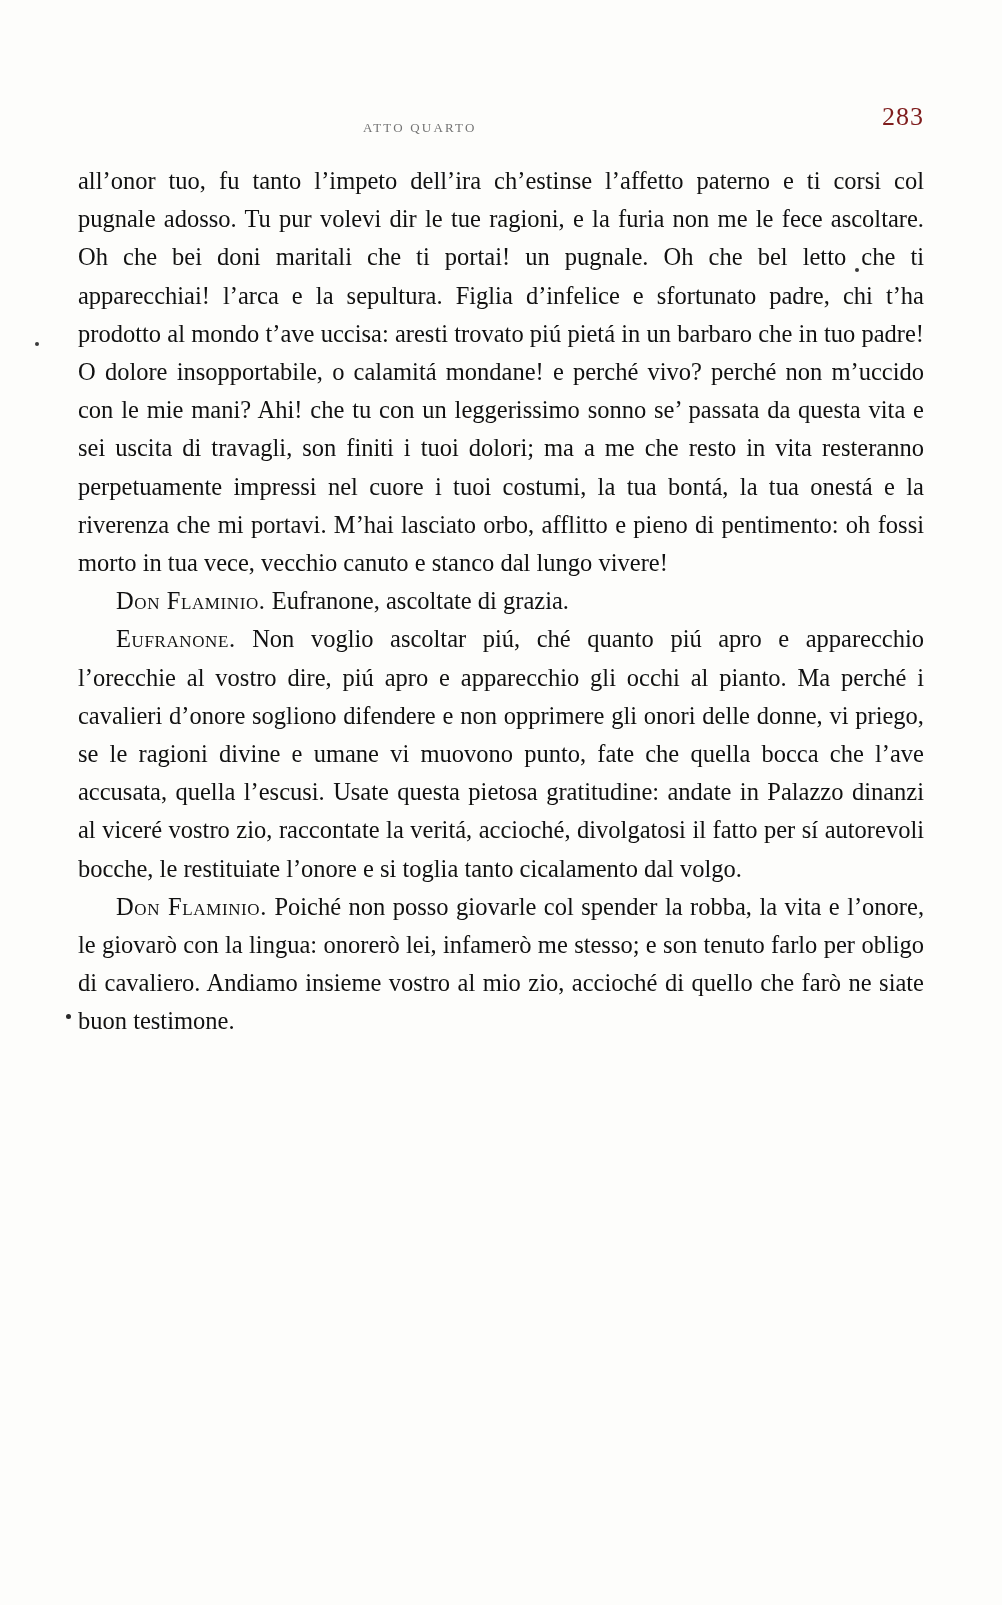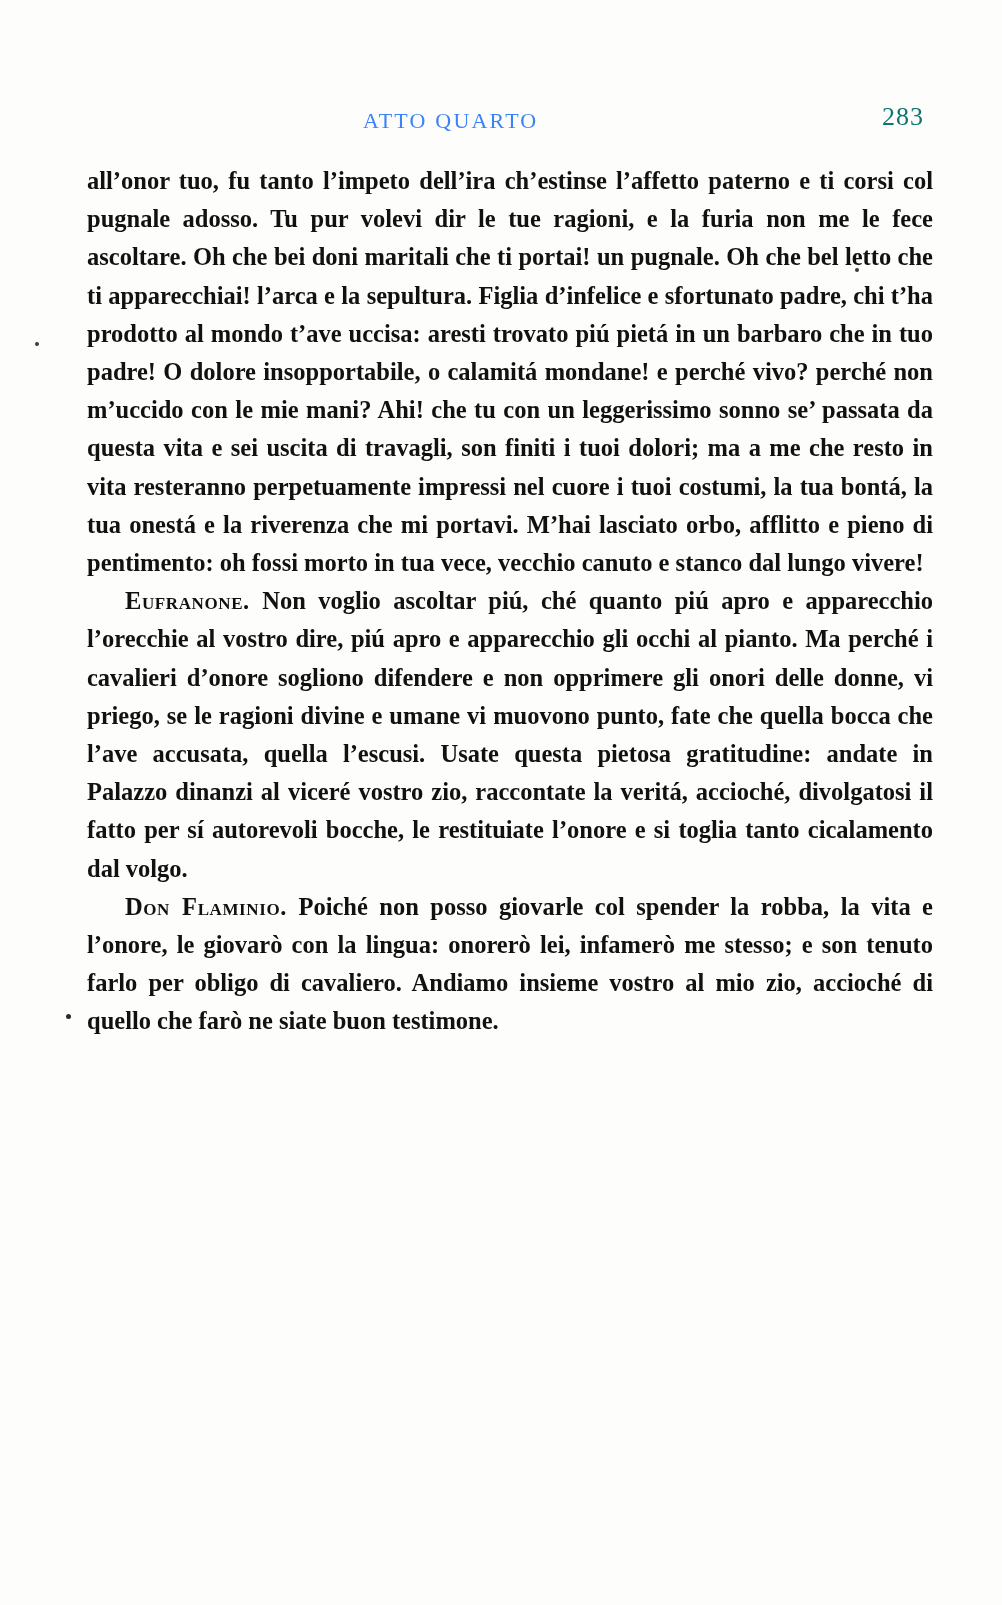--- a/index.html
+++ b/index.html
@@ -26,41 +26,40 @@
   .header {
     position: absolute;
     left: 78px;
     top: 108px;
     width: 846px;
     height: 28px;
   }
   .running-title {
     position: absolute;
     left: 285px;
-    top: 0;
-    font-size: 22px;
+    top: 12px;
+    font-size: 13px;
     letter-spacing: 2.2px;
     font-variant: small-caps;
     text-transform: uppercase;
-    color: #3b82f6;
+    color: #737373;
   }
   .folio {
     position: absolute;
     right: 0;
     top: -6px;
     font-size: 26px;
-    color: #0f766e;
+    color: #7f1d1d;
     letter-spacing: 1px;
   }
   .body-text {
     position: absolute;
-    left: 87px;
+    left: 78px;
     top: 162px;
     width: 846px;
-    font-weight: bold;
   }
   p {
     margin: 0;
     font-size: 24.5px;
     line-height: 38.2px;
     text-align: justify;
     text-justify: inter-word;
     color: #111111;
     hyphens: manual;
   }
@@ -112,20 +111,21 @@
 
   <div class="header">
     <div class="running-title">ATTO QUARTO</div>
     <div class="folio">283</div>
   </div>
 
   <div class="body-text">
 
     <p><span>all’onor tuo, fu tanto l’impeto dell’ira ch’estinse l’affetto paterno e ti corsi col pugnale adosso. Tu pur volevi dir le tue ragioni, e la furia non me le fece ascoltare. Oh che bei doni maritali che ti portai! un pugnale. Oh che bel letto che ti apparecchiai! l’arca e la sepultura. Figlia d’infelice e sfortunato padre, chi t’ha prodotto al mondo t’ave uccisa: aresti trovato piú pietá in un barbaro che in tuo padre! O dolore insopportabile, o calamitá mondane! e perché vivo? perché non m’uccido con le mie mani? Ahi! che tu con un leggerissimo sonno se’ passata da questa vita e sei uscita di travagli, son finiti i tuoi dolori; ma a me che resto in vita resteranno perpetuamente impressi nel cuore i tuoi costumi, la tua bontá, la tua onestá e la riverenza che mi portavi. M’hai lasciato orbo, afflitto e pieno di pentimento: oh fossi morto in tua vece, vecchio canuto e stanco dal lungo vivere!</span></p>
 
+    <p class="indent"><span class="speaker">Don Flaminio.</span><span> Eufranone, ascoltate di grazia.</span></p>
 
     <p class="indent"><span class="speaker">Eufranone.</span><span> Non voglio ascoltar piú, ché quanto piú apro e apparecchio l’orecchie al vostro dire, piú apro e apparecchio gli occhi al pianto. Ma perché i cavalieri d’onore sogliono difendere e non opprimere gli onori delle donne, vi priego, se le ragioni divine e umane vi muovono punto, fate che quella bocca che l’ave accusata, quella l’escusi. Usate questa pietosa gratitudine: andate in Palazzo dinanzi al viceré vostro zio, raccontate la veritá, accioché, divolgatosi il fatto per sí autorevoli bocche, le restituiate l’onore e si toglia tanto cicalamento dal volgo.</span></p>
 
     <p class="dotted-indent"><span class="speaker">Don Flaminio.</span><span> Poiché non posso giovarle col spender la robba, la vita e l’onore, le giovarò con la lingua: onorerò lei, infamerò me stesso; e son tenuto farlo per obligo di cavaliero. Andiamo insieme vostro al mio zio, accioché di quello che farò ne siate buon testimone.</span></p>
 
   </div>
 
   <div class="lead-dot"></div>
 
 </div>

